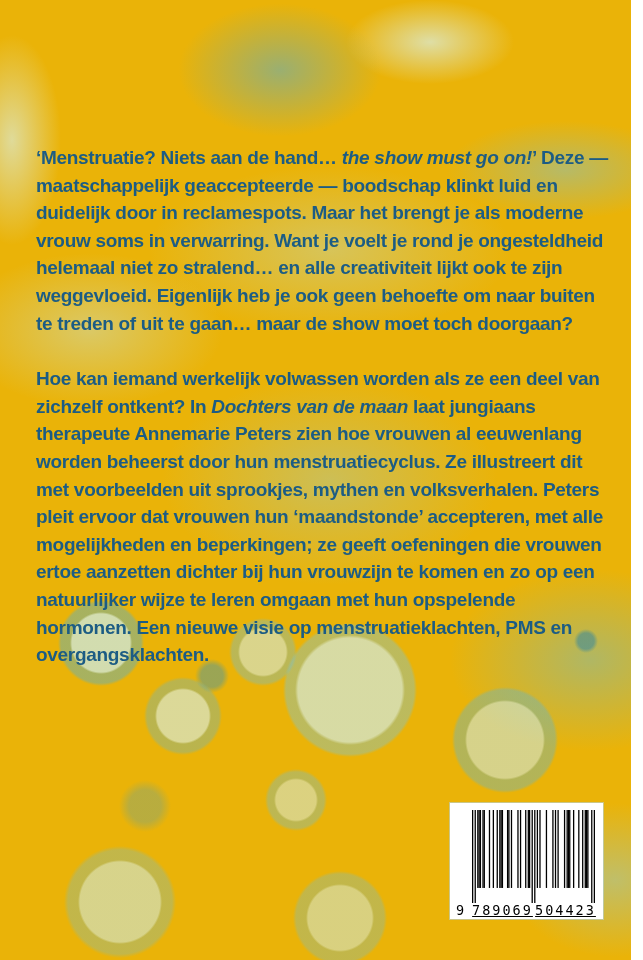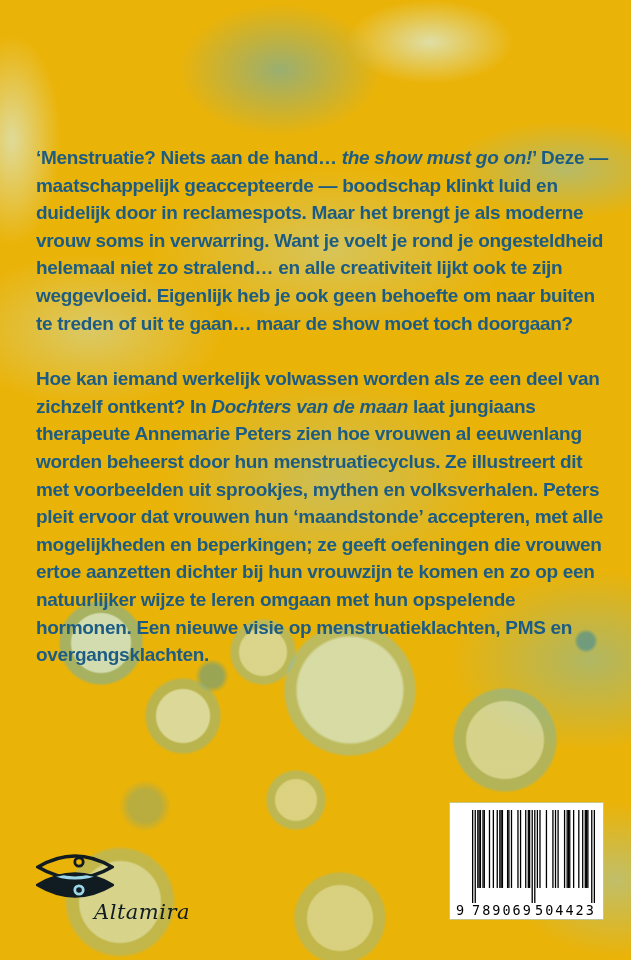--- a/index.html
+++ b/index.html
@@ -60,56 +60,34 @@
     position:absolute;left:22px;right:8px;top:7px;bottom:16px;
   }
   .barcode-bars svg{display:block;width:100%;height:100%;}
   .barcode-digits{
     position:absolute;left:6px;right:6px;bottom:2px;height:16px;
     display:flex;align-items:flex-end;
     font-family:"DejaVu Sans Mono", monospace;
     font-size:13.5px;color:#000;line-height:14px;
   }
   .barcode-digits .lead{width:15px;flex:0 0 auto;}
-  .barcode-digits .grp{flex:1 1 0;text-align:center;letter-spacing:2px;}
+  .barcode-digits .grp{flex:1 1 0;text-align:center;letter-spacing:2px;text-decoration:underline;}
 </style>
 </head>
 <body>
 
 <div class="cover">
 
   <div class="art"></div>
 
   <div class="blurb">
     <p><span>‘Menstruatie? Niets aan de hand… </span><em>the show must go on!</em><span>’ Deze — maatschappelijk geaccepteerde — boodschap klinkt luid en duidelijk door in reclamespots. Maar het brengt je als moderne vrouw soms in verwarring. Want je voelt je rond je ongesteldheid helemaal niet zo stralend… en alle creativiteit lijkt ook te zijn weggevloeid. Eigenlijk heb je ook geen behoefte om naar buiten te treden of uit te gaan… maar de show moet toch doorgaan?</span></p>
     <p><span>Hoe kan iemand werkelijk volwassen worden als ze een deel van zichzelf ontkent? In </span><em>Dochters van de maan</em><span> laat jungiaans therapeute Annemarie Peters zien hoe vrouwen al eeuwenlang worden beheerst door hun menstruatiecyclus. Ze illustreert dit met voorbeelden uit sprookjes, mythen en volksverhalen. Peters pleit ervoor dat vrouwen hun ‘maandstonde’ accepteren, met alle mogelijkheden en beperkingen; ze geeft oefeningen die vrouwen ertoe aanzetten dichter bij hun vrouwzijn te komen en zo op een natuurlijker wijze te leren omgaan met hun opspelende hormonen. Een nieuwe visie op menstruatieklachten, PMS en overgangsklachten.</span></p>
   </div>
 
-  <div class="publisher">
-    <svg width="78" height="54" viewBox="0 0 78 54" aria-hidden="true">
-      <defs>
-        <clipPath id="bottomEyeClip">
-          <path d="M2,35 Q39,13 76,35 Q39,57 2,35 Z"></path>
-        </clipPath>
-      </defs>
-
-      <path d="M2,17 Q39,-5 76,17 Q39,39 2,17 Z" fill="none" stroke="#101c22" stroke-width="3.4"></path>
-
-      <path d="M2,35 Q39,13 76,35 Q39,57 2,35 Z" fill="#101c22" stroke="#101c22" stroke-width="3.4"></path>
-
-      <g clip-path="url(#bottomEyeClip)">
-        <path d="M2,17 Q39,-5 76,17 Q39,39 2,17 Z" fill="none" stroke="#9dd7e7" stroke-width="3.2"></path>
-      </g>
-
-      <circle cx="43" cy="12" r="4.2" fill="none" stroke="#101c22" stroke-width="2.8"></circle>
-
-      <circle cx="43" cy="40" r="4.2" fill="none" stroke="#9dd7e7" stroke-width="2.8"></circle>
-    </svg>
-    <div class="publisher-name">Altamira</div>
-  </div>
 
   <div class="barcode">
     <div class="barcode-bars">
         <svg viewBox="0 0 95 34" preserveAspectRatio="none">
           <rect x="0" y="0" width="1" height="34" fill="#000"></rect>
           <rect x="2" y="0" width="1" height="34" fill="#000"></rect>
           <rect x="4" y="0" width="1" height="28.5" fill="#000"></rect>
           <rect x="5" y="0" width="1" height="28.5" fill="#000"></rect>
           <rect x="6" y="0" width="1" height="28.5" fill="#000"></rect>
           <rect x="8" y="0" width="1" height="28.5" fill="#000"></rect>

